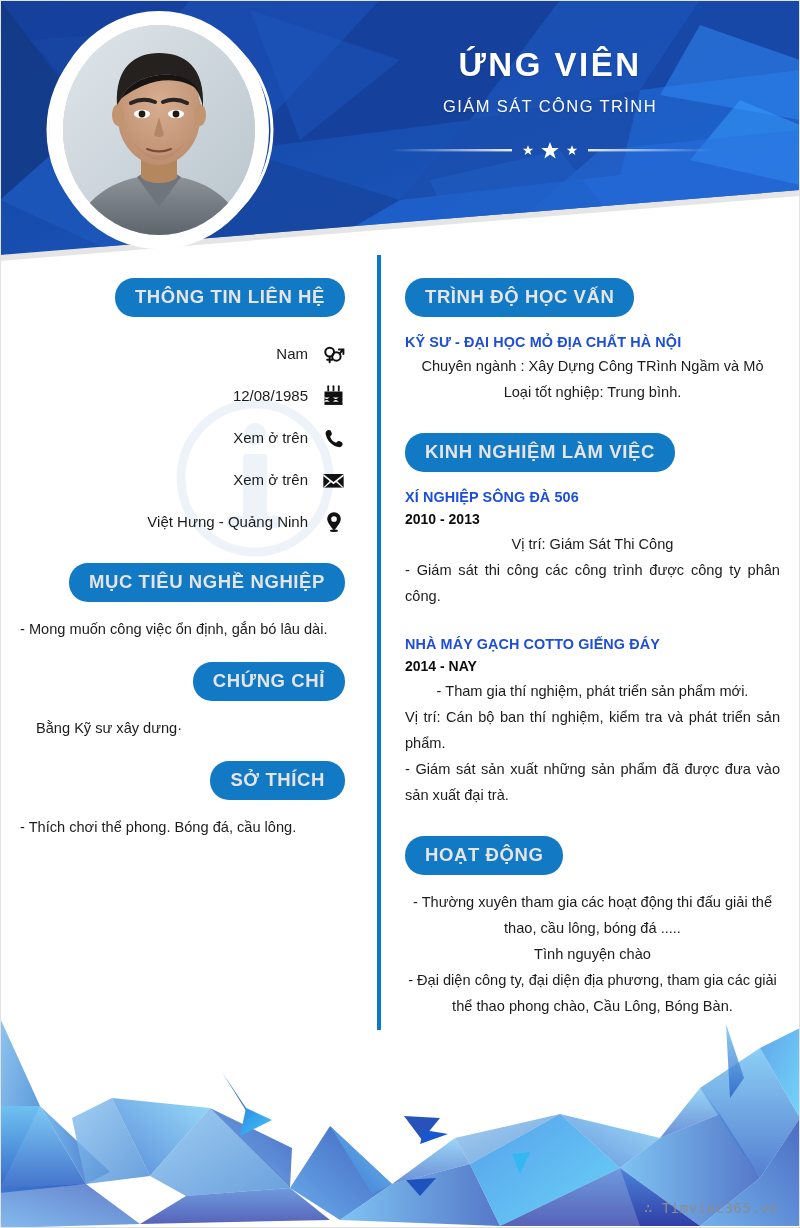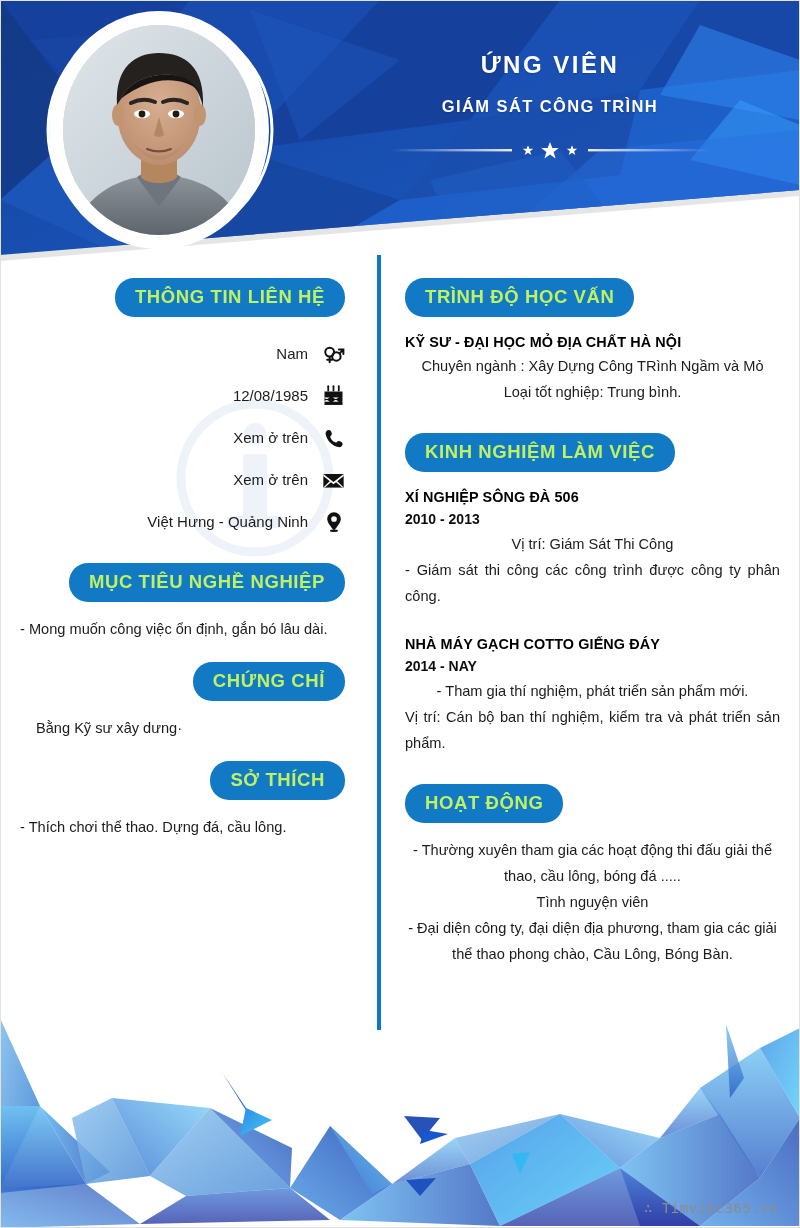--- a/index.html
+++ b/index.html
@@ -29,27 +29,27 @@
     box-shadow:0 0 0 5px #ffffff, 0 0 0 11px transparent, 0 0 0 14px #ffffff;
     background:#c6ced6;
   }
   .portrait .photo{position:absolute;left:0;top:0;width:100%;height:100%;}
 
   .title-block{
     position:absolute;left:390px;top:45px;width:320px;
     text-align:center;color:#ffffff;
   }
   .cand-name{
-    font-size:24px;font-weight:bold;letter-spacing:2.5px;
+    font-size:33px;font-weight:bold;letter-spacing:2.5px;
     line-height:40px;margin:0;
     text-shadow:0 1px 2px rgba(0,0,0,.18);
   }
   .cand-job{
     font-size:16.5px;letter-spacing:1.4px;margin-top:12px;
-    font-weight:700;
+    font-weight:400;
     text-shadow:0 1px 2px rgba(0,0,0,.18);
   }
   .star-divider{
     position:absolute;left:390px;top:140px;width:320px;height:20px;
   }
 
   
   .divider-line{
     position:absolute;left:377px;top:255px;width:4px;height:775px;
     background:#0b7ac4;
@@ -65,21 +65,21 @@
   
   .watermark{
     position:absolute;left:175px;top:398px;width:160px;height:160px;
     opacity:1;pointer-events:none;
   }
 
   
   .pill{
     display:inline-block;
     background:#1279c5;
-    color:#bef264;
+    color:#e5e5e5;
     border-radius:19px;
     padding:8px 20px 9px 20px;
     font-size:18.5px;font-weight:bold;letter-spacing:.6px;
     line-height:22px;
     white-space:nowrap;
   }
   .pill-row-right{text-align:right;padding-right:15px;}
   .pill-row-left{text-align:left;}
 
   
@@ -101,21 +101,21 @@
   
   .body-text{
     font-size:14.6px;color:#1c1c1c;line-height:26px;
     margin:10px 0 0 0;
   }
   .left-body{padding-left:20px;padding-right:14px;margin-top:14px;}
   .left-body.indent{padding-left:36px;}
 
   .r-block{margin-top:14px;}
   .r-head{
-    font-size:14.4px;font-weight:bold;color:#000000;line-height:22px;
+    font-size:14.4px;font-weight:bold;color:#1d4ed8;line-height:22px;
     letter-spacing:.1px;
   }
   .r-sub{font-size:14px;font-weight:bold;color:#0d0d0d;line-height:23px;}
   .r-text{
     font-size:14.6px;color:#1c1c1c;line-height:26px;
     text-align:justify;
   }
   .r-text.nojust{text-align:center;}
 
   .gap-sm{height:10px;}
@@ -342,21 +342,21 @@
     <div class="pill-row-right">
       <span class="pill">CHỨNG CHỈ</span>
     </div>
     <p class="body-text left-body indent">Bằng Kỹ sư xây dưng·</p>
 
     <div class="gap-md"></div>
 
     <div class="pill-row-right">
       <span class="pill">SỞ THÍCH</span>
     </div>
-    <p class="body-text left-body">- Thích chơi thể thao. Dựng đá, cầu lông.</p>
+    <p class="body-text left-body">- Thích chơi thể phong. Bóng đá, cầu lông.</p>
   </div>
 
   <div class="col-right">
 
     <div class="pill-row-left">
       <span class="pill">TRÌNH ĐỘ HỌC VẤN</span>
     </div>
     <div class="r-block">
       <div class="r-head">KỸ SƯ - ĐẠI HỌC MỎ ĐỊA CHẤT HÀ NỘI</div>
       <div class="r-text nojust">Chuyên ngành : Xây Dựng Công TRình Ngầm và Mỏ</div>
@@ -376,30 +376,31 @@
       <div class="r-text">- Giám sát thi công các công trình được công ty phân công.</div>
     </div>
 
     <div class="gap-sm"></div>
 
     <div class="r-block">
       <div class="r-head">NHÀ MÁY GẠCH COTTO GIẾNG ĐÁY</div>
       <div class="r-sub">2014 - NAY</div>
       <div class="r-text nojust">- Tham gia thí nghiệm, phát triển sản phẩm mới.</div>
       <div class="r-text">Vị trí: Cán bộ ban thí nghiệm, kiểm tra và phát triển sản phẩm.</div>
+      <div class="r-text">- Giám sát sản xuất những sản phẩm đã được đưa vào sản xuất đại trà.</div>
     </div>
 
     <div class="gap-lg"></div>
 
     <div class="pill-row-left">
       <span class="pill">HOẠT ĐỘNG</span>
     </div>
     <div class="r-block">
       <div class="r-text nojust">- Thường xuyên tham gia các hoạt động thi đấu giải thể thao, cầu lông, bóng đá .....</div>
-      <div class="r-text nojust">Tình nguyện viên</div>
+      <div class="r-text nojust">Tình nguyện chào</div>
       <div class="r-text nojust">- Đại diện công ty, đại diện địa phương, tham gia các giải thể thao phong chào, Cầu Lông, Bóng Bàn.</div>
     </div>
   </div>
 
   <svg class="footer-deco" viewBox="0 0 800 240">
     <defs>
       <linearGradient id="t1" x1="0" y1="0" x2="1" y2="1">
         <stop offset="0" stop-color="#8fc4ef"></stop>
           <stop offset="1" stop-color="#4f8fd6"></stop>
       </linearGradient>

